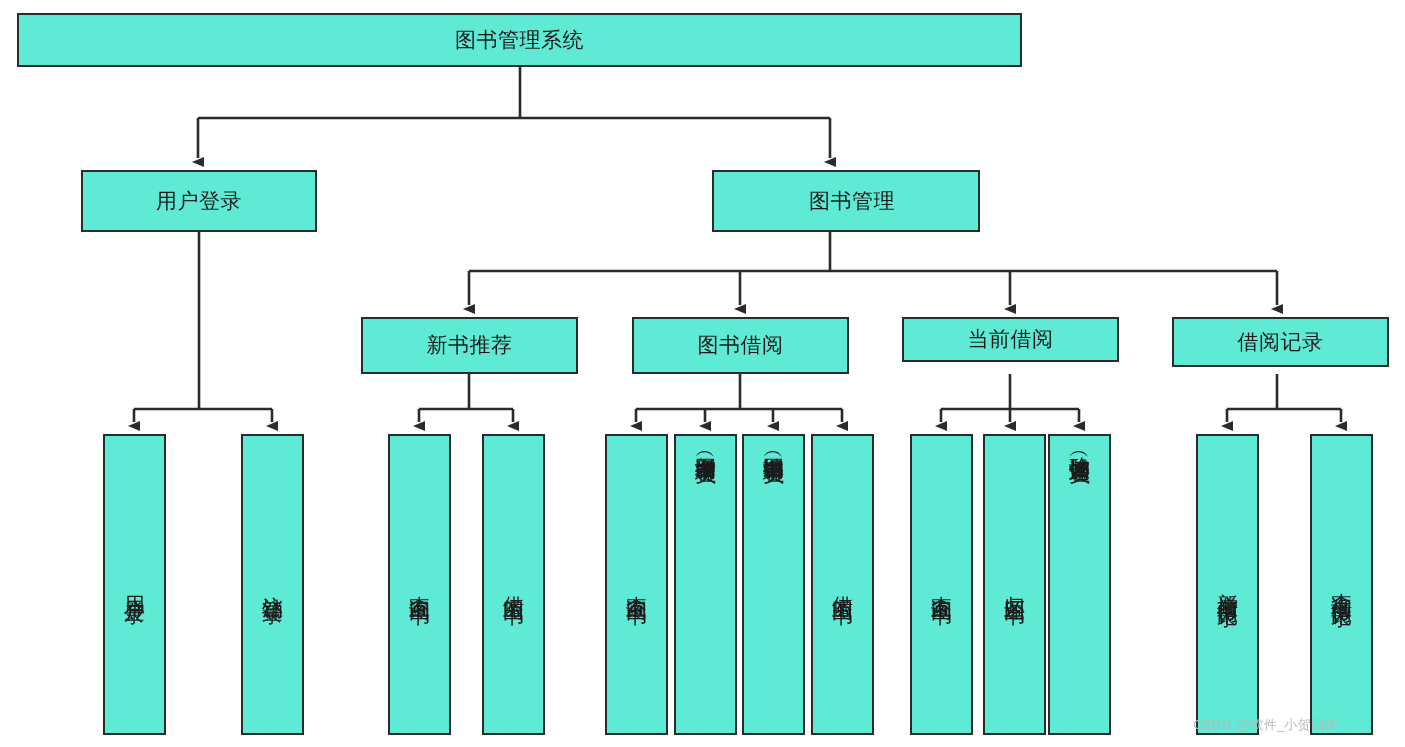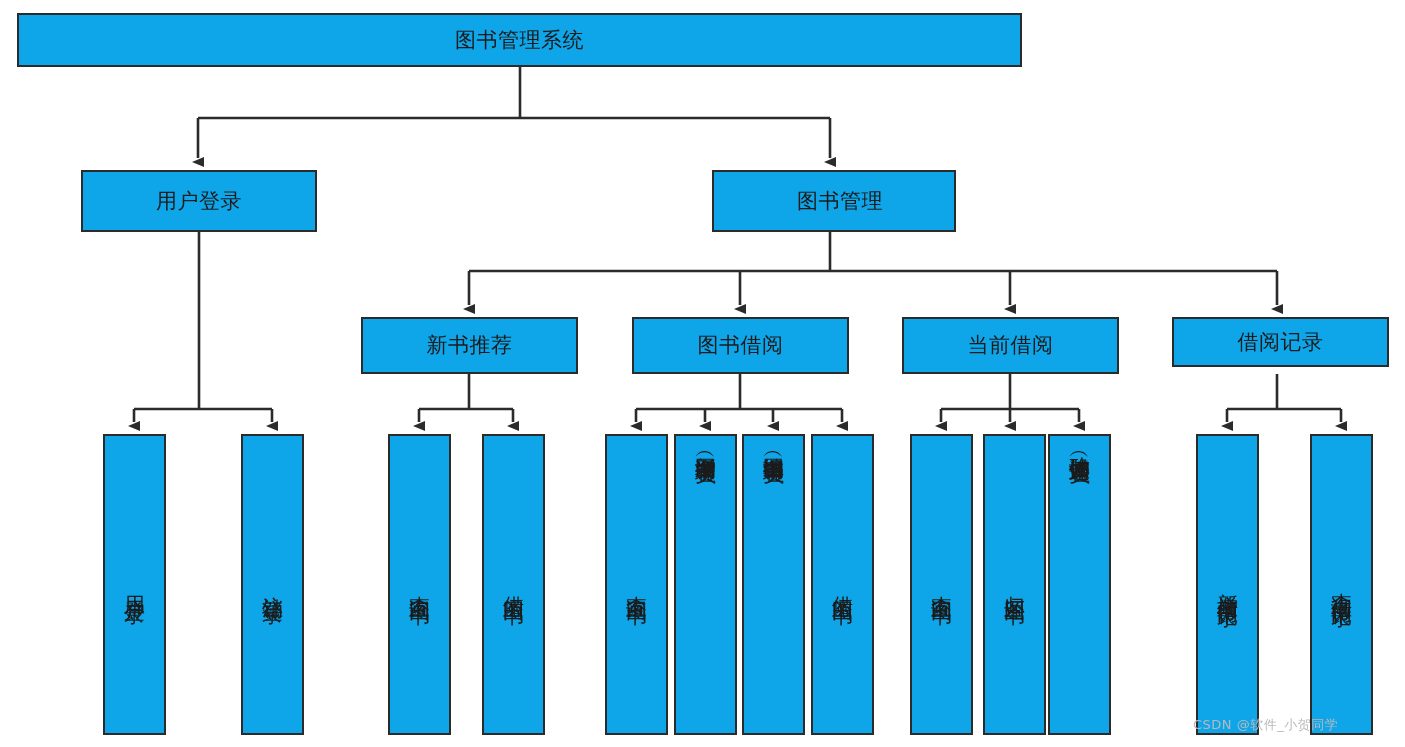--- a/index.html
+++ b/index.html
@@ -24,21 +24,21 @@
     position: absolute;
     left: 0; top: 0;
     width: 1405px;
     height: 747px;
     display: block;
   }
   
   .node-box {
     position: absolute;
     box-sizing: border-box;
-    background: #0ea5e9;
+    background: #5eead4;
     border: 2px solid #2b2b2b;
     display: flex;
     align-items: center;
     justify-content: center;
   }
   .node-label {
     color: #1b1b1b;
     font-size: 21px;
     line-height: 1.15;
     letter-spacing: 0.5px;
@@ -144,31 +144,31 @@
     </g>
   </svg>
 
   <div class="node-box" style="left:17px; top:13px; width:1005px; height:54px;">
     <span class="node-label">图书管理系统</span>
   </div>
 
   <div class="node-box" style="left:81px; top:170px; width:236px; height:62px;">
     <span class="node-label">用户登录</span>
   </div>
-  <div class="node-box" style="left:712px; top:170px; width:244px; height:62px;padding-left:12px;">
+  <div class="node-box" style="left:712px; top:170px; width:268px; height:62px;padding-left:12px;">
     <span class="node-label">图书管理</span>
   </div>
 
   <div class="node-box" style="left:632px; top:317px; width:217px; height:57px;">
     <span class="node-label">图书借阅</span>
   </div>
   <div class="node-box" style="left:361px; top:317px; width:217px; height:57px;">
     <span class="node-label">新书推荐</span>
   </div>
-  <div class="node-box" style="left:902px; top:317px; width:217px; height:57px;">
+  <div class="node-box" style="left:902px; top:317px; width:217px; height:45px;">
     <span class="node-label">当前借阅</span>
   </div>
   <div class="node-box" style="left:1172px; top:317px; width:217px; height:50px;">
     <span class="node-label">借阅记录</span>
   </div>
 
   <div class="node-box vertical" style="left:103px; top:434px; width:63px; height:301px;">
     <span class="node-label">用户登录</span>
   </div>
   <div class="node-box vertical" style="left:241px; top:434px; width:63px; height:301px;">

